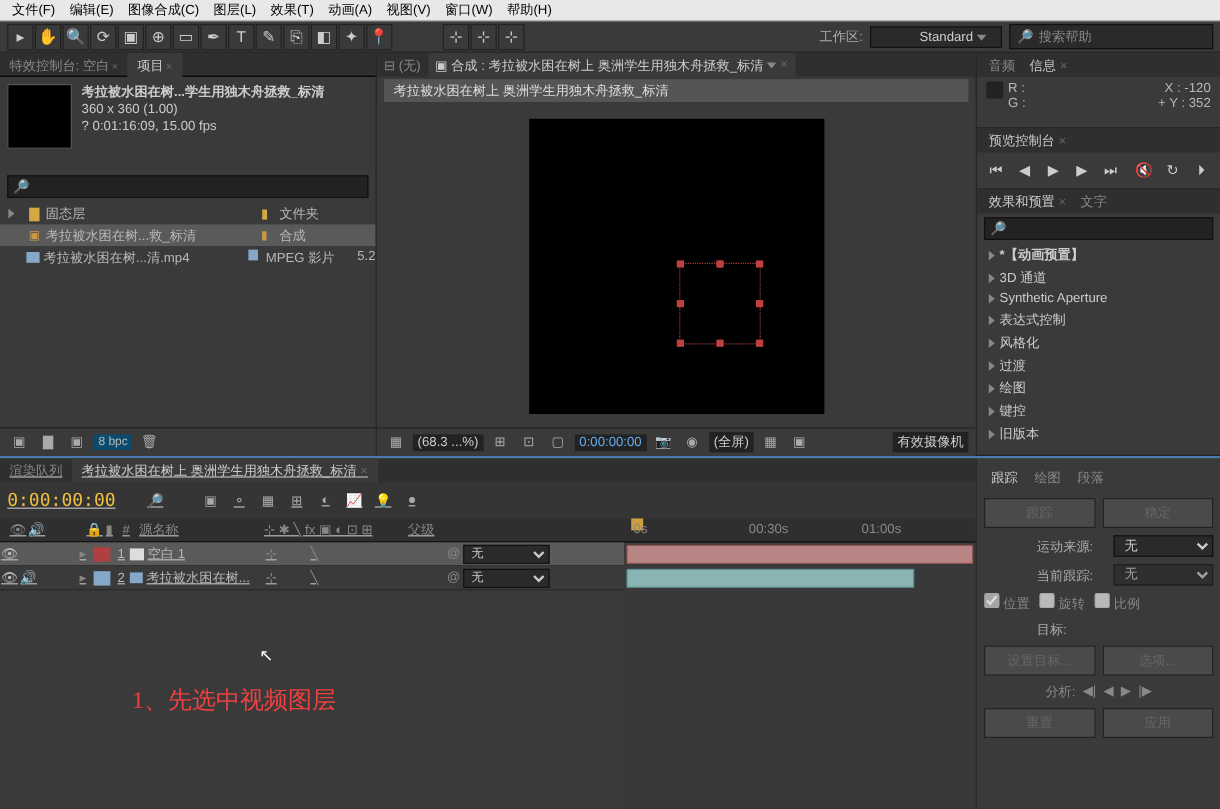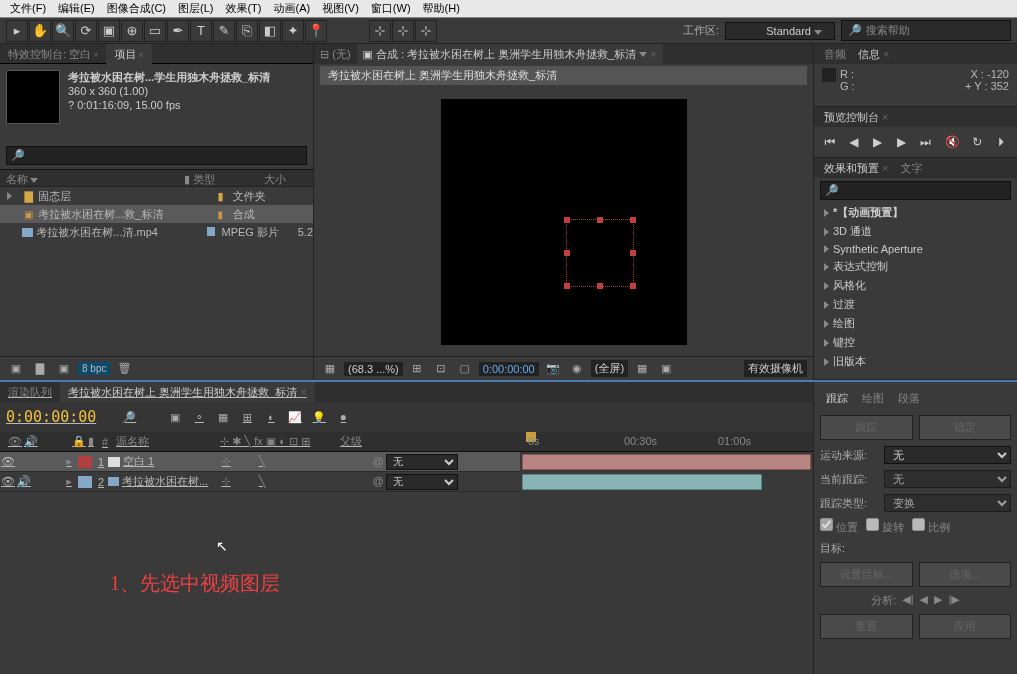--- a/index.html
+++ b/index.html
@@ -124,21 +124,21 @@
 .clip.blue { background: #88b4b4; border: 1px solid #5a8888; top: 22px; left: 2px; width: 240px; }
 
 .annotation { position: absolute; color: #f04040; font-size: 20px; left: 110px; top: 78px; white-space: nowrap; font-family: "SimSun", serif; }
 .cursor-arrow { position: absolute; left: 216px; top: 46px; color: #fff; font-size: 14px; }
 
 .tracker-panel { width: 203px; background: #3a3a3a; padding: 6px; display: flex; flex-direction: column; gap: 6px; }
 .trk-tabs { display: flex; gap: 2px; }
 .trk-btns { display: flex; gap: 6px; }
 .trk-btn { flex: 1; background: #4a4a4a; border: 1px solid #222; padding: 4px; text-align: center; color: #aaa; }
 .trk-btn.disabled { color: #666; }
-.trk-row { display: flex; align-items: center; gap: 4px; }
+.trk-row { display: flex; align-items: center; gap: 4px; margin-left: 44px; }
 .trk-label { color: #aaa; width: 60px; }
 .trk-sel { flex: 1; background: #2a2a2a; border: 1px solid #111; color: #ccc; padding: 1px 4px; height: 18px; }
 .trk-checks { display: flex; gap: 8px; color: #888; }
 .trk-analyze { display: flex; justify-content: center; gap: 6px; color: #888; }
 
 .tri-r { display: inline-block; width: 0; height: 0; border-top: 4px solid transparent; border-bottom: 4px solid transparent; border-left: 5px solid #888; }
 .tri-d { display: inline-block; width: 0; height: 0; border-left: 4px solid transparent; border-right: 4px solid transparent; border-top: 5px solid #888; }
 </style>
 </head>
 <body>
@@ -195,25 +195,20 @@
       <div class="comp-thumb"></div>
       <div class="comp-info">
         <div class="name">考拉被水困在树...学生用独木舟拯救_标清</div>
         <div>360 x 360 (1.00)</div>
         <div>? 0:01:16:09, 15.00 fps</div>
       </div>
     </div>
     <div class="project-search">
       <span>🔎</span>
     </div>
-    <div class="project-cols">
-      <div class="col-name"><span>名称</span><span class="chev"></span></div>
-      <div class="col-type"><span>▮</span> <span>类型</span></div>
-      <div class="col-size">大小</div>
-    </div>
     <div class="project-items">
       <div class="pitem">
         <span class="icon-cell">
             <span class="tri-r"></span>
           </span>
         <span class="icon-cell folder-icon">▇</span>
         <span class="name-cell">固态层</span>
         <span class="ticon folder-icon">▮</span>
         <span class="type-cell">文件夹</span>
         <span class="size-cell"></span>
@@ -484,24 +479,20 @@
       <div class="trk-btn disabled">稳定</div>
     </div>
     <div class="trk-row">
       <span class="trk-label">运动来源:</span>
       <select class="trk-sel"><option>无</option></select>
     </div>
     <div class="trk-row">
       <span class="trk-label">当前跟踪:</span>
       <select class="trk-sel" disabled=""><option>无</option></select>
     </div>
-    <div class="trk-row">
-      <span class="trk-label">跟踪类型:</span>
-      <select class="trk-sel" disabled=""><option>变换</option></select>
-    </div>
     <div class="trk-checks">
       <label><input type="checkbox" checked="" disabled="" style=""> <span>位置</span></label>
       <label><input type="checkbox" disabled="" style=""> <span>旋转</span></label>
       <label><input type="checkbox" disabled="" style=""> <span>比例</span></label>
     </div>
     <div class="trk-row">
         <span class="trk-label">目标:</span>
       </div>
     <div class="trk-btns">
       <div class="trk-btn disabled">设置目标...</div>

